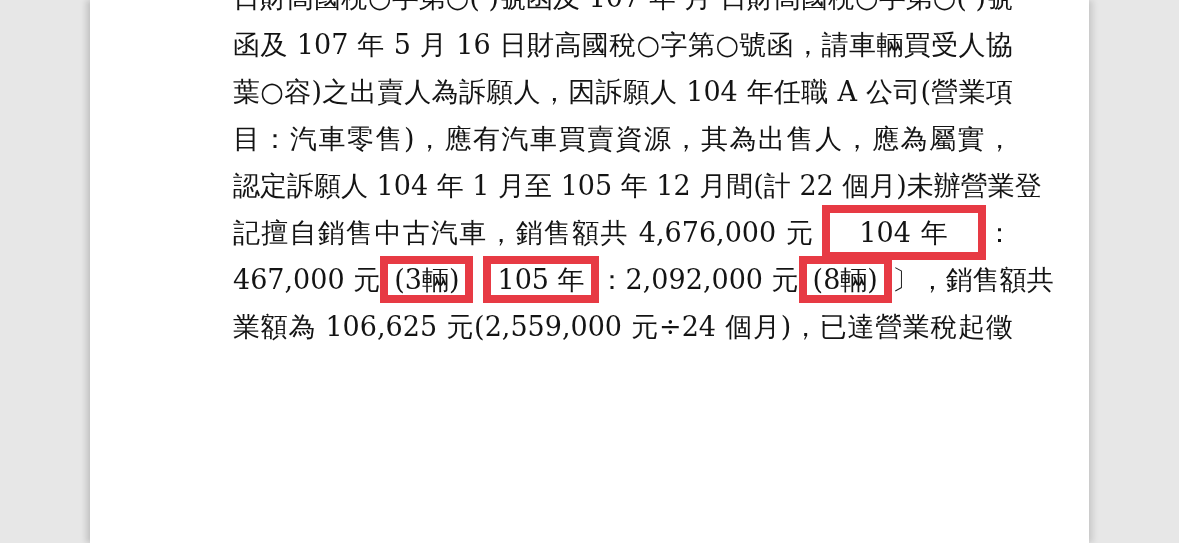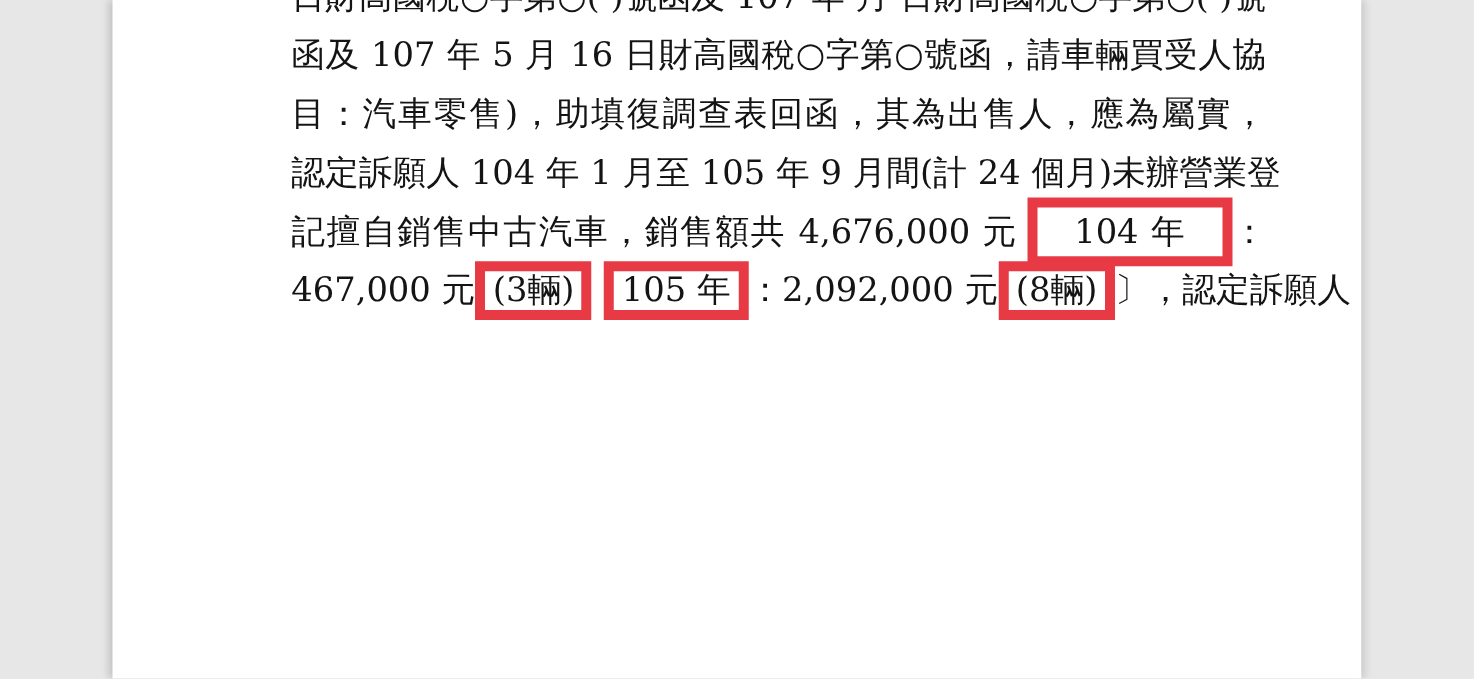--- a/index.html
+++ b/index.html
@@ -63,35 +63,41 @@
       <div class="line">
         <span>日財高國稅○字第○( )號函及 107 年 月 日財高國稅○字第○( )號</span>
       </div>
 
       <div class="line">
         <span>函及 107 年 5 月 16 日財高國稅○字第○號函，請車輛買受人協</span>
       </div>
 
 
 
-
       <div class="line">
-        <span>目：汽車零售)，助填復調查表回函，其為出售人，應為屬實，</span>
+        <span>葉○容)之出賣人為訴願人，因訴願人 104 年任職 A 公司(營業項</span>
       </div>
 
       <div class="line">
-        <span>認定訴願人 104 年 1 月至 105 年 9 月間(計 24 個月)未辦營業登</span>
+        <span>目：汽車零售)，應有汽車買賣資源，其為出售人，應為屬實，</span>
+      </div>
+
+      <div class="line">
+        <span>認定訴願人 104 年 1 月至 105 年 12 月間(計 22 個月)未辦營業登</span>
       </div>
 
       <div class="line">
         <span>記擅自銷售中古汽車，銷售額共 4,676,000 元</span><span class="rbox rbox-104">104 年</span><span>：</span>
       </div>
 
       <div class="line">
-        <span>467,000 元</span><span class="rbox">(3輛)</span><span class="gap"></span><span class="rbox">105 年</span><span>：2,092,000 元</span><span class="rbox">(8輛)</span><span>〕，認定訴願人</span>
+        <span>467,000 元</span><span class="rbox">(3輛)</span><span class="gap"></span><span class="rbox">105 年</span><span>：2,092,000 元</span><span class="rbox">(8輛)</span><span>〕，銷售額共</span>
       </div>
 
+      <div class="line">
+        <span>業額為 106,625 元(2,559,000 元÷24 個月)，已達營業稅起徵</span>
+      </div>
 
 
 
     </div>
   </div>
 </div>
 
 </body></html>

